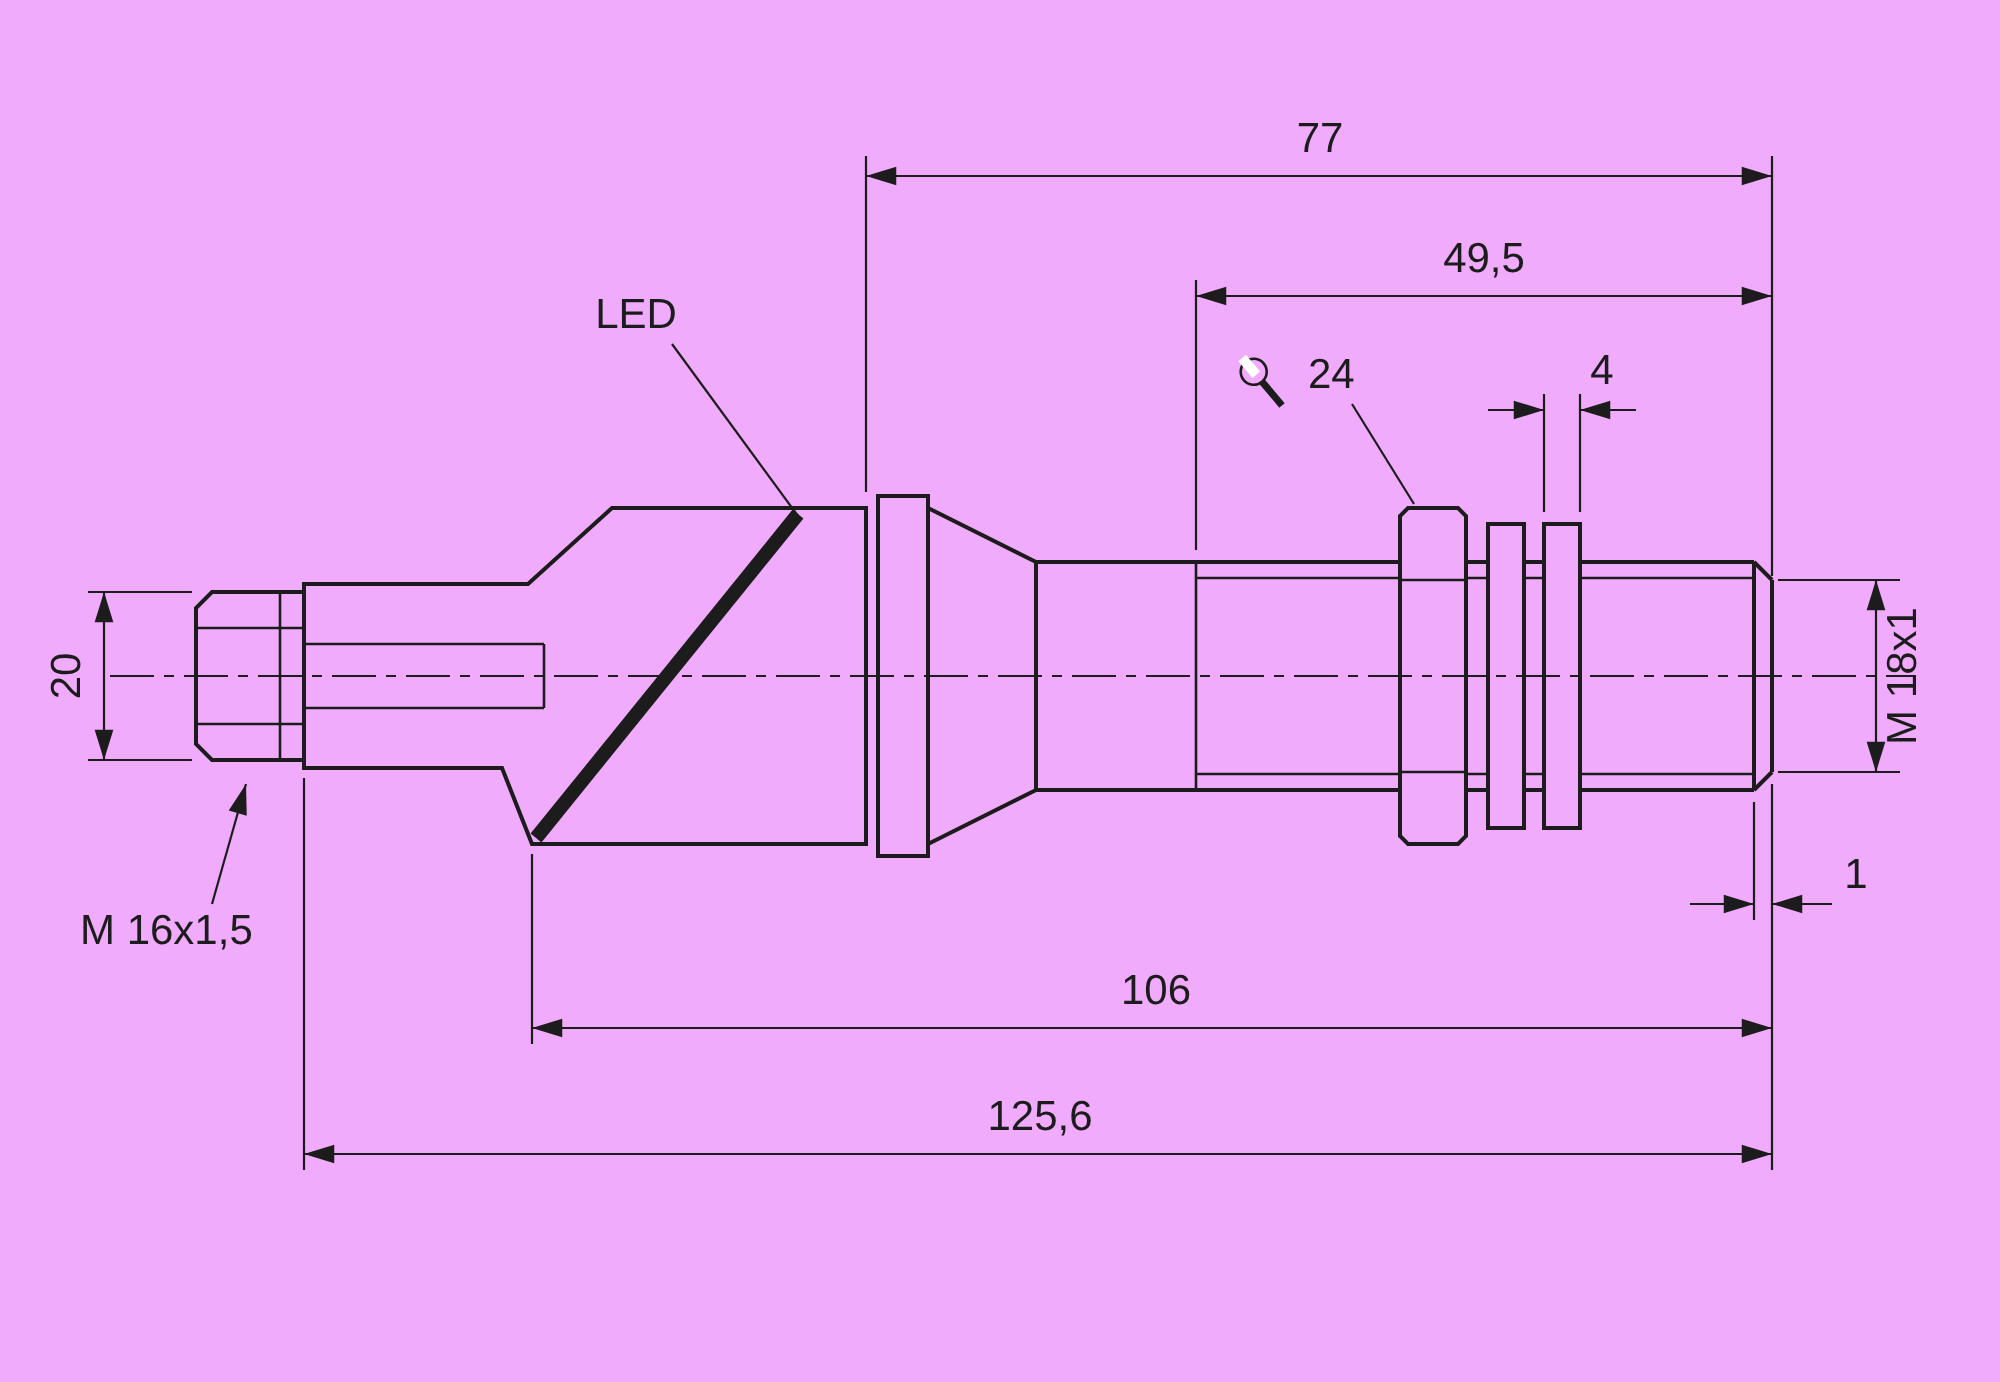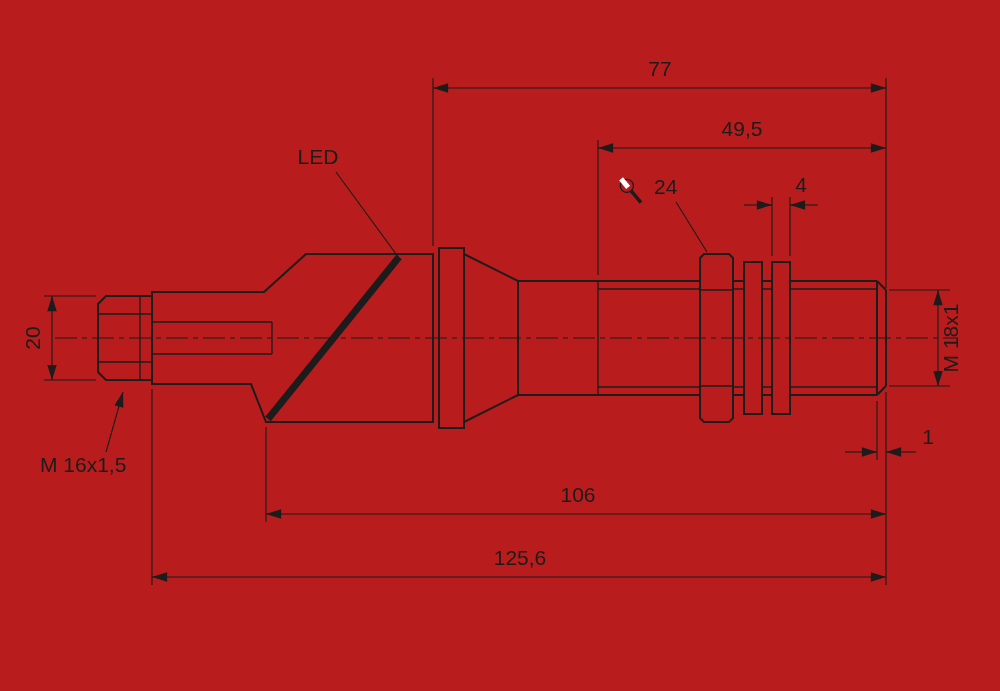--- a/index.html
+++ b/index.html
@@ -1,19 +1,19 @@
 <!DOCTYPE html>
 <html><head>
 <meta charset="utf-8">
 <style>
   html,body { margin:0; padding:0; background:#ffffff; }
   .canvas {
     position:relative;
     width:1000px; height:691px;
-    background:#b91c1c;
+    background:#f0abfc;
     font-family:"Liberation Sans", sans-serif;
   }
   svg { display:block; }
   svg text {
     font-family:"Liberation Sans", sans-serif;
     font-size:21px;
     fill:#1c1c1c;
   }
   .o2  { stroke:#1c1c1c; stroke-width:2;   fill:none; stroke-linejoin:miter; }
   .o1  { stroke:#1c1c1c; stroke-width:1.3; fill:none; }

